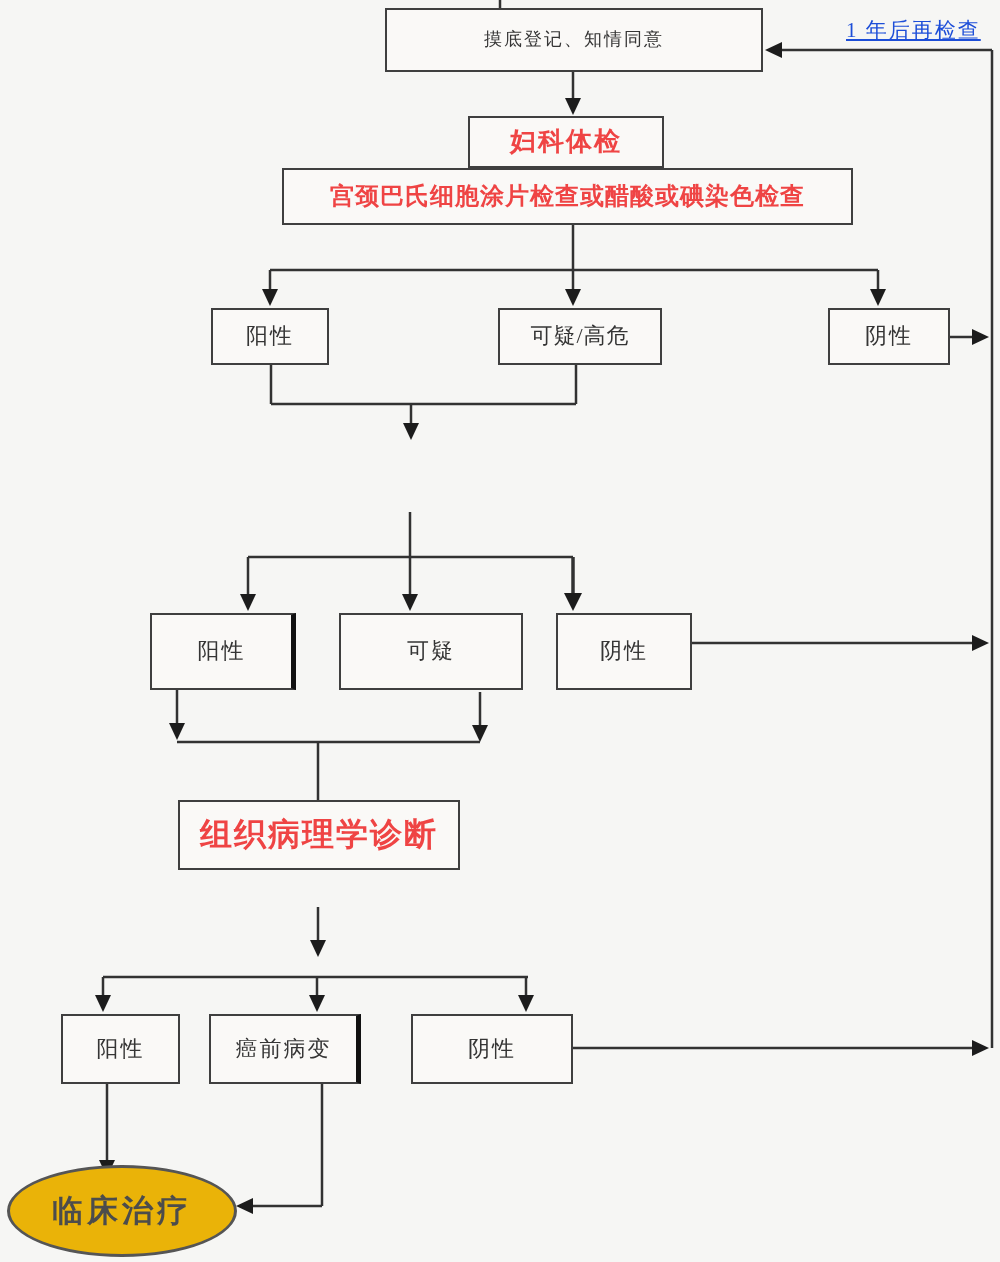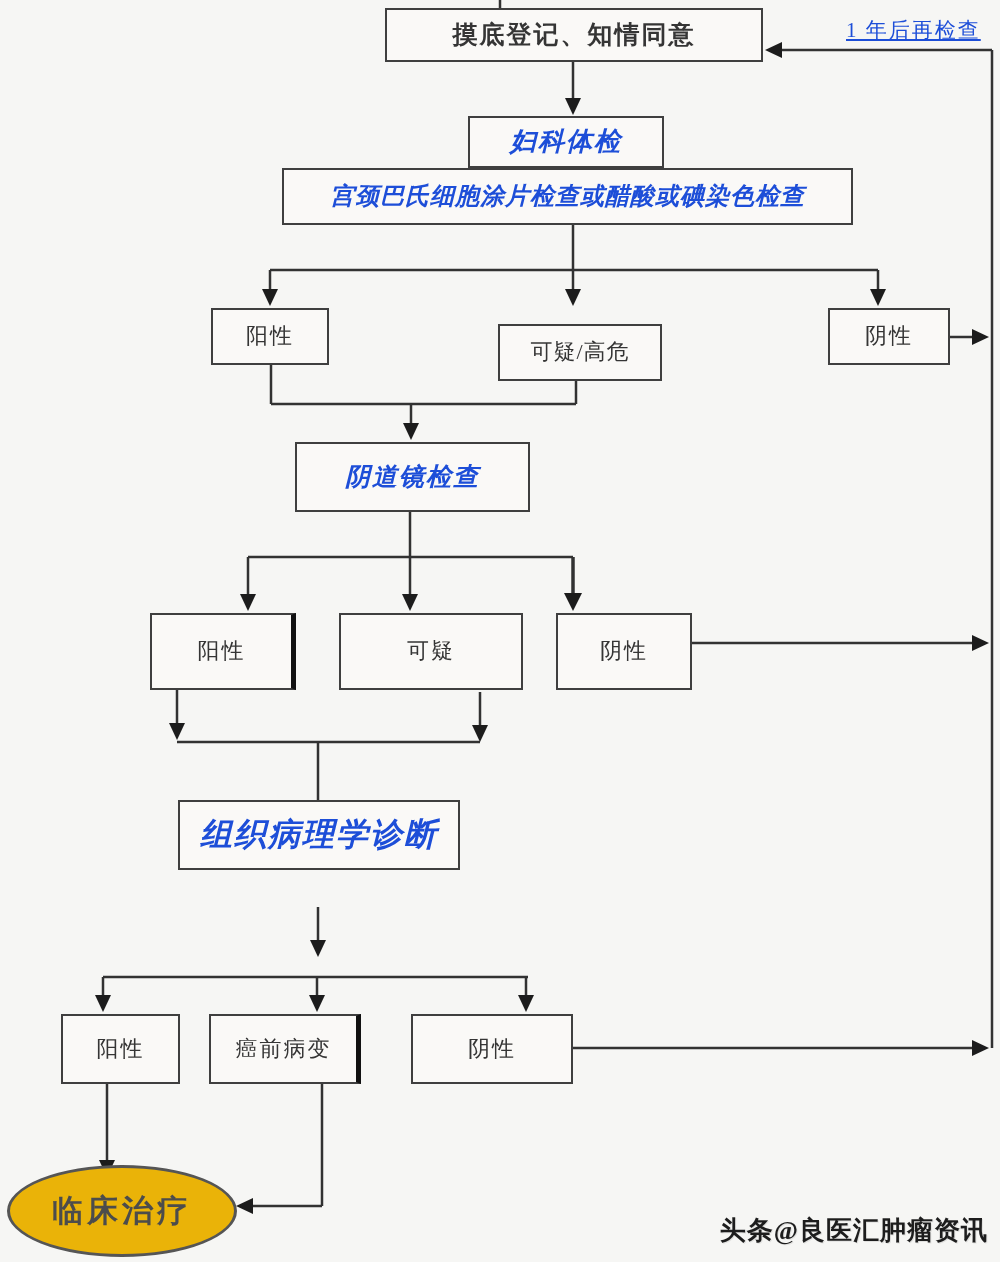--- a/index.html
+++ b/index.html
@@ -15,21 +15,21 @@
     position:absolute;
     display:flex;align-items:center;justify-content:center;
     border:2px solid #3f3f3f;
     background:#faf9f7;
     color:#353535;
     box-sizing:border-box;
     text-align:center;
     letter-spacing:2px;
     line-height:1.1;
   }
-  .node.bold{font-weight:bold;color:#1d4ed8;font-style:italic;}
+  .node.bold{font-weight:bold;color:#ef4444;}
   .node.heavy-right{border-right-width:5px;border-right-color:#111;}
   .ellipse{
     position:absolute;
     display:flex;align-items:center;justify-content:center;
     border:3px solid #555;
     border-radius:50%;
     background:#eab308;
     color:#4c4c4c;
     box-sizing:border-box;
     font-weight:600;
@@ -127,41 +127,39 @@
 
       <polygon points="765,50 782,42 782,58"></polygon>
       <polygon points="236,1206 253,1198 253,1214"></polygon>
 
       <polygon points="989,337 972,329 972,345"></polygon>
       <polygon points="989,643 972,635 972,651"></polygon>
       <polygon points="989,1048 972,1040 972,1056"></polygon>
     </g>
   </svg>
 
-  <div class="node" style="left:385px;top:8px;width:378px;height:54px;font-size:25px;font-weight:bold;">摸底登记、知情同意</div>
+  <div class="node" style="left:385px;top:8px;width:378px;height:64px;font-size:18px;">摸底登记、知情同意</div>
 
   <div class="floating-label" style="left:846px;top:16px;font-size:21px;">1 年后再检查</div>
 
   <div class="node bold" style="left:468px;top:116px;width:196px;height:52px;font-size:26px;">妇科体检</div>
 
   <div class="node bold" style="left:282px;top:168px;width:571px;height:57px;font-size:24px;letter-spacing:1px;">宫颈巴氏细胞涂片检查或醋酸或碘染色检查</div>
 
   <div class="node" style="left:211px;top:308px;width:118px;height:57px;font-size:22px;">阳性</div>
-  <div class="node" style="left:498px;top:308px;width:164px;height:57px;font-size:22px;letter-spacing:1px;margin-top:16px;">可疑/高危</div>
+  <div class="node" style="left:498px;top:308px;width:164px;height:57px;font-size:22px;letter-spacing:1px;">可疑/高危</div>
   <div class="node" style="left:828px;top:308px;width:122px;height:57px;font-size:22px;">阴性</div>
 
-  <div class="node bold" style="left:295px;top:442px;width:235px;height:70px;font-size:25px;">阴道镜检查</div>
 
   <div class="node heavy-right" style="left:150px;top:613px;width:146px;height:77px;font-size:22px;">阳性</div>
   <div class="node" style="left:339px;top:613px;width:184px;height:77px;font-size:22px;">可疑</div>
   <div class="node" style="left:556px;top:613px;width:136px;height:77px;font-size:22px;">阴性</div>
 
   <div class="node bold" style="left:178px;top:800px;width:282px;height:70px;font-size:32px;">组织病理学诊断</div>
 
   <div class="node" style="left:61px;top:1014px;width:119px;height:70px;font-size:22px;">阳性</div>
   <div class="node heavy-right" style="left:209px;top:1014px;width:152px;height:70px;font-size:22px;">癌前病变</div>
   <div class="node" style="left:411px;top:1014px;width:162px;height:70px;font-size:22px;">阴性</div>
 
   <div class="ellipse" style="left:7px;top:1165px;width:230px;height:92px;font-size:31px;">临床治疗</div>
 
-  <div class="watermark" style="left:712px;top:1213px;width:276px;font-size:26px;text-align:right;">头条@良医汇肿瘤资讯</div>
 
 </div>
 
 </body></html>

